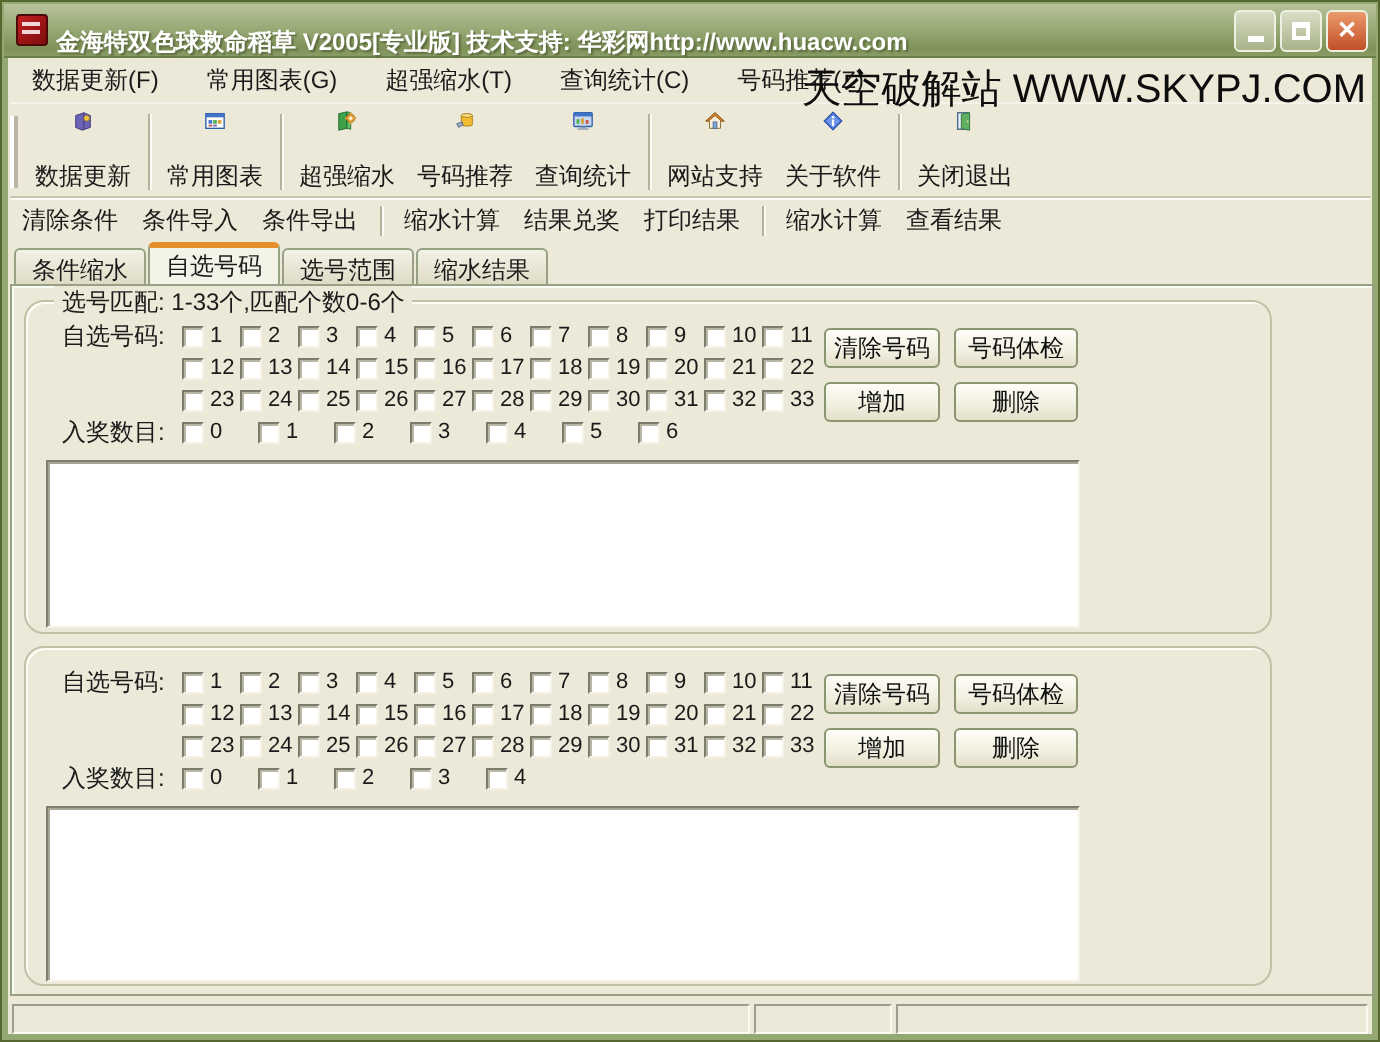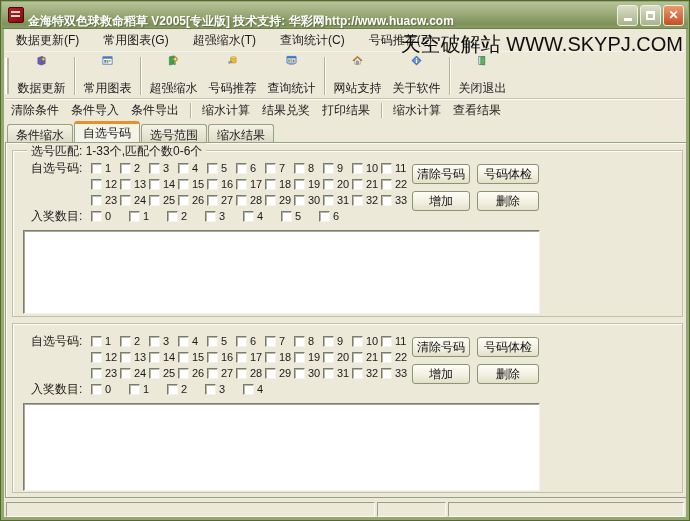--- a/index.html
+++ b/index.html
@@ -113,22 +113,22 @@
     padding-top:1px;
   }
   
   .tabpanel {
     position:absolute; left:4px; top:141px; width:682px; height:356px;
     background:#ece9d8;
     border:1px solid #97a183;
     box-shadow:inset 1px 1px 0 #fbfaf3;
   }
   .groupbox {
-    position:absolute; left:6px; width:671px;
-    border:1px solid #c3c0a8; border-radius:0;
+    position:absolute; left:6px; width:624px;
+    border:1px solid #c3c0a8; border-radius:10px;
     box-shadow:inset 1px 1px 0 #fdfcf5;
   }
   .group1 { top:7px; height:167px; }
   .group2 { top:180px; height:170px; }
   .legend {
     position:absolute; top:-8px; left:14px;
     background:#ece9d8; padding:0 4px; font-size:12px; white-space:nowrap;
   }
   .numrow { display:flex; align-items:center; height:16px; padding-left:18px; }
   .numrow.first { margin-top:9px; }

